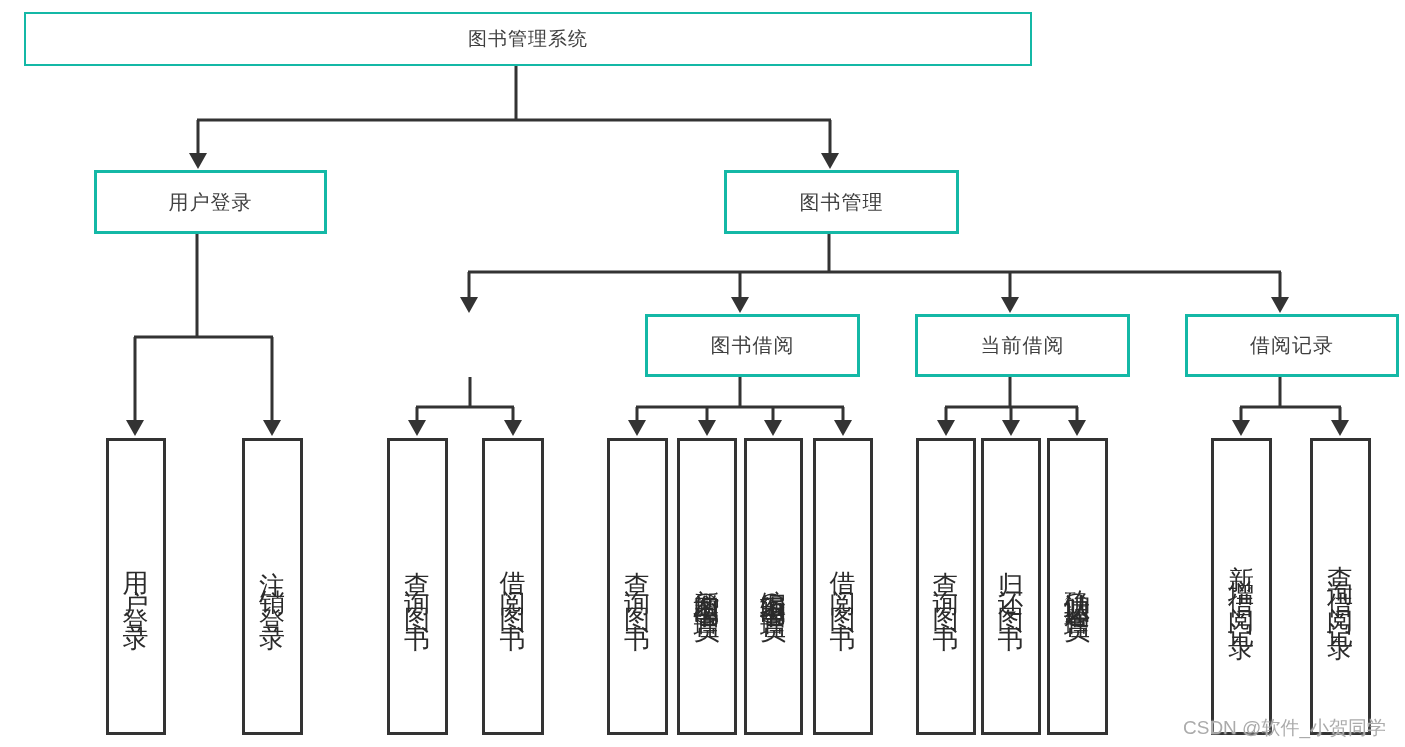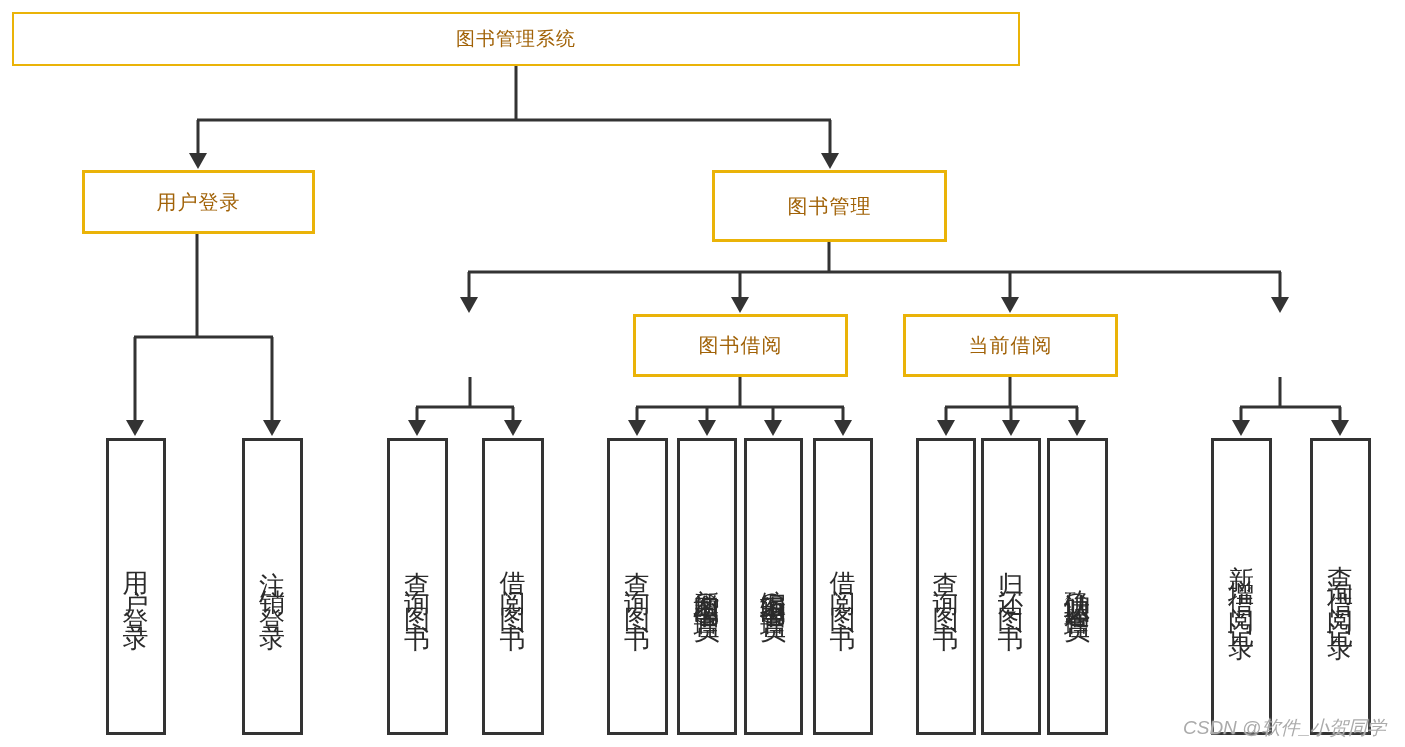--- a/index.html
+++ b/index.html
@@ -2,26 +2,27 @@
 <html><head>
 <meta charset="utf-8">
 <style>
   html,body{margin:0;padding:0;background:#ffffff;}
   body{font-family:"Liberation Sans","DejaVu Sans",sans-serif;}
   .stage{position:relative;width:1405px;height:747px;background:#ffffff;overflow:hidden;}
   .stage svg{position:absolute;left:0;top:0;}
   .hbox{
     position:absolute;
     background:#ffffff;
-    border:3px solid #eab308;
+    border:3px solid #14b8a6;
     box-sizing:border-box;
     display:flex;align-items:center;justify-content:center;
-    font-size:20px;color:#a16207;
+    font-size:20px;color:#404040;
     letter-spacing:1px;
     z-index:2;
+    margin-left:12px;
   }
   .lvl1{border-width:2px;font-size:19px;}
   .vbox{
     position:absolute;
     top:438px;height:297px;
     background:#ffffff;
     border:3px solid #333333;
     box-sizing:border-box;
     display:flex;align-items:center;justify-content:center;
     z-index:2;
@@ -34,21 +35,20 @@
     white-space:nowrap;
   }
   .watermark{
     position:absolute;
     left:1183px;top:715px;
     font-size:19px;
     color:#ababab;
     text-shadow:0 0 2px #ffffff;
     z-index:5;
     white-space:nowrap;
-    font-style:italic;
   }
 </style>
 </head>
 <body>
 
 <div class="stage">
 
   <svg width="1405" height="747" viewBox="0 0 1405 747" aria-hidden="true">
     <g stroke="#333333" stroke-width="3" fill="none">
 
@@ -89,29 +89,32 @@
     </g>
   </svg>
 
   <div class="hbox lvl1" style="left:12px;top:12px;width:1008px;height:54px">
     <span>图书管理系统</span>
   </div>
 
   <div class="hbox" style="left:82px;top:170px;width:233px;height:64px">
     <span>用户登录</span>
   </div>
-  <div class="hbox" style="left:712px;top:170px;width:235px;height:72px">
+  <div class="hbox" style="left:712px;top:170px;width:235px;height:64px">
     <span>图书管理</span>
   </div>
 
   <div class="hbox" style="left:903px;top:314px;width:215px;height:63px">
     <span>当前借阅</span>
   </div>
   <div class="hbox" style="left:633px;top:314px;width:215px;height:63px">
     <span>图书借阅</span>
+  </div>
+  <div class="hbox" style="left:1173px;top:314px;width:214px;height:63px">
+    <span>借阅记录</span>
   </div>
 
   <div class="vbox" style="left:106px;width:60px">
     <span class="vtext" style="letter-spacing: 18px;">用户登录</span>
   </div>
   <div class="vbox" style="left:242px;width:61px">
     <span class="vtext" style="letter-spacing: 18px;">注销登录</span>
   </div>
 
   <div class="vbox" style="left:387px;width:61px">

